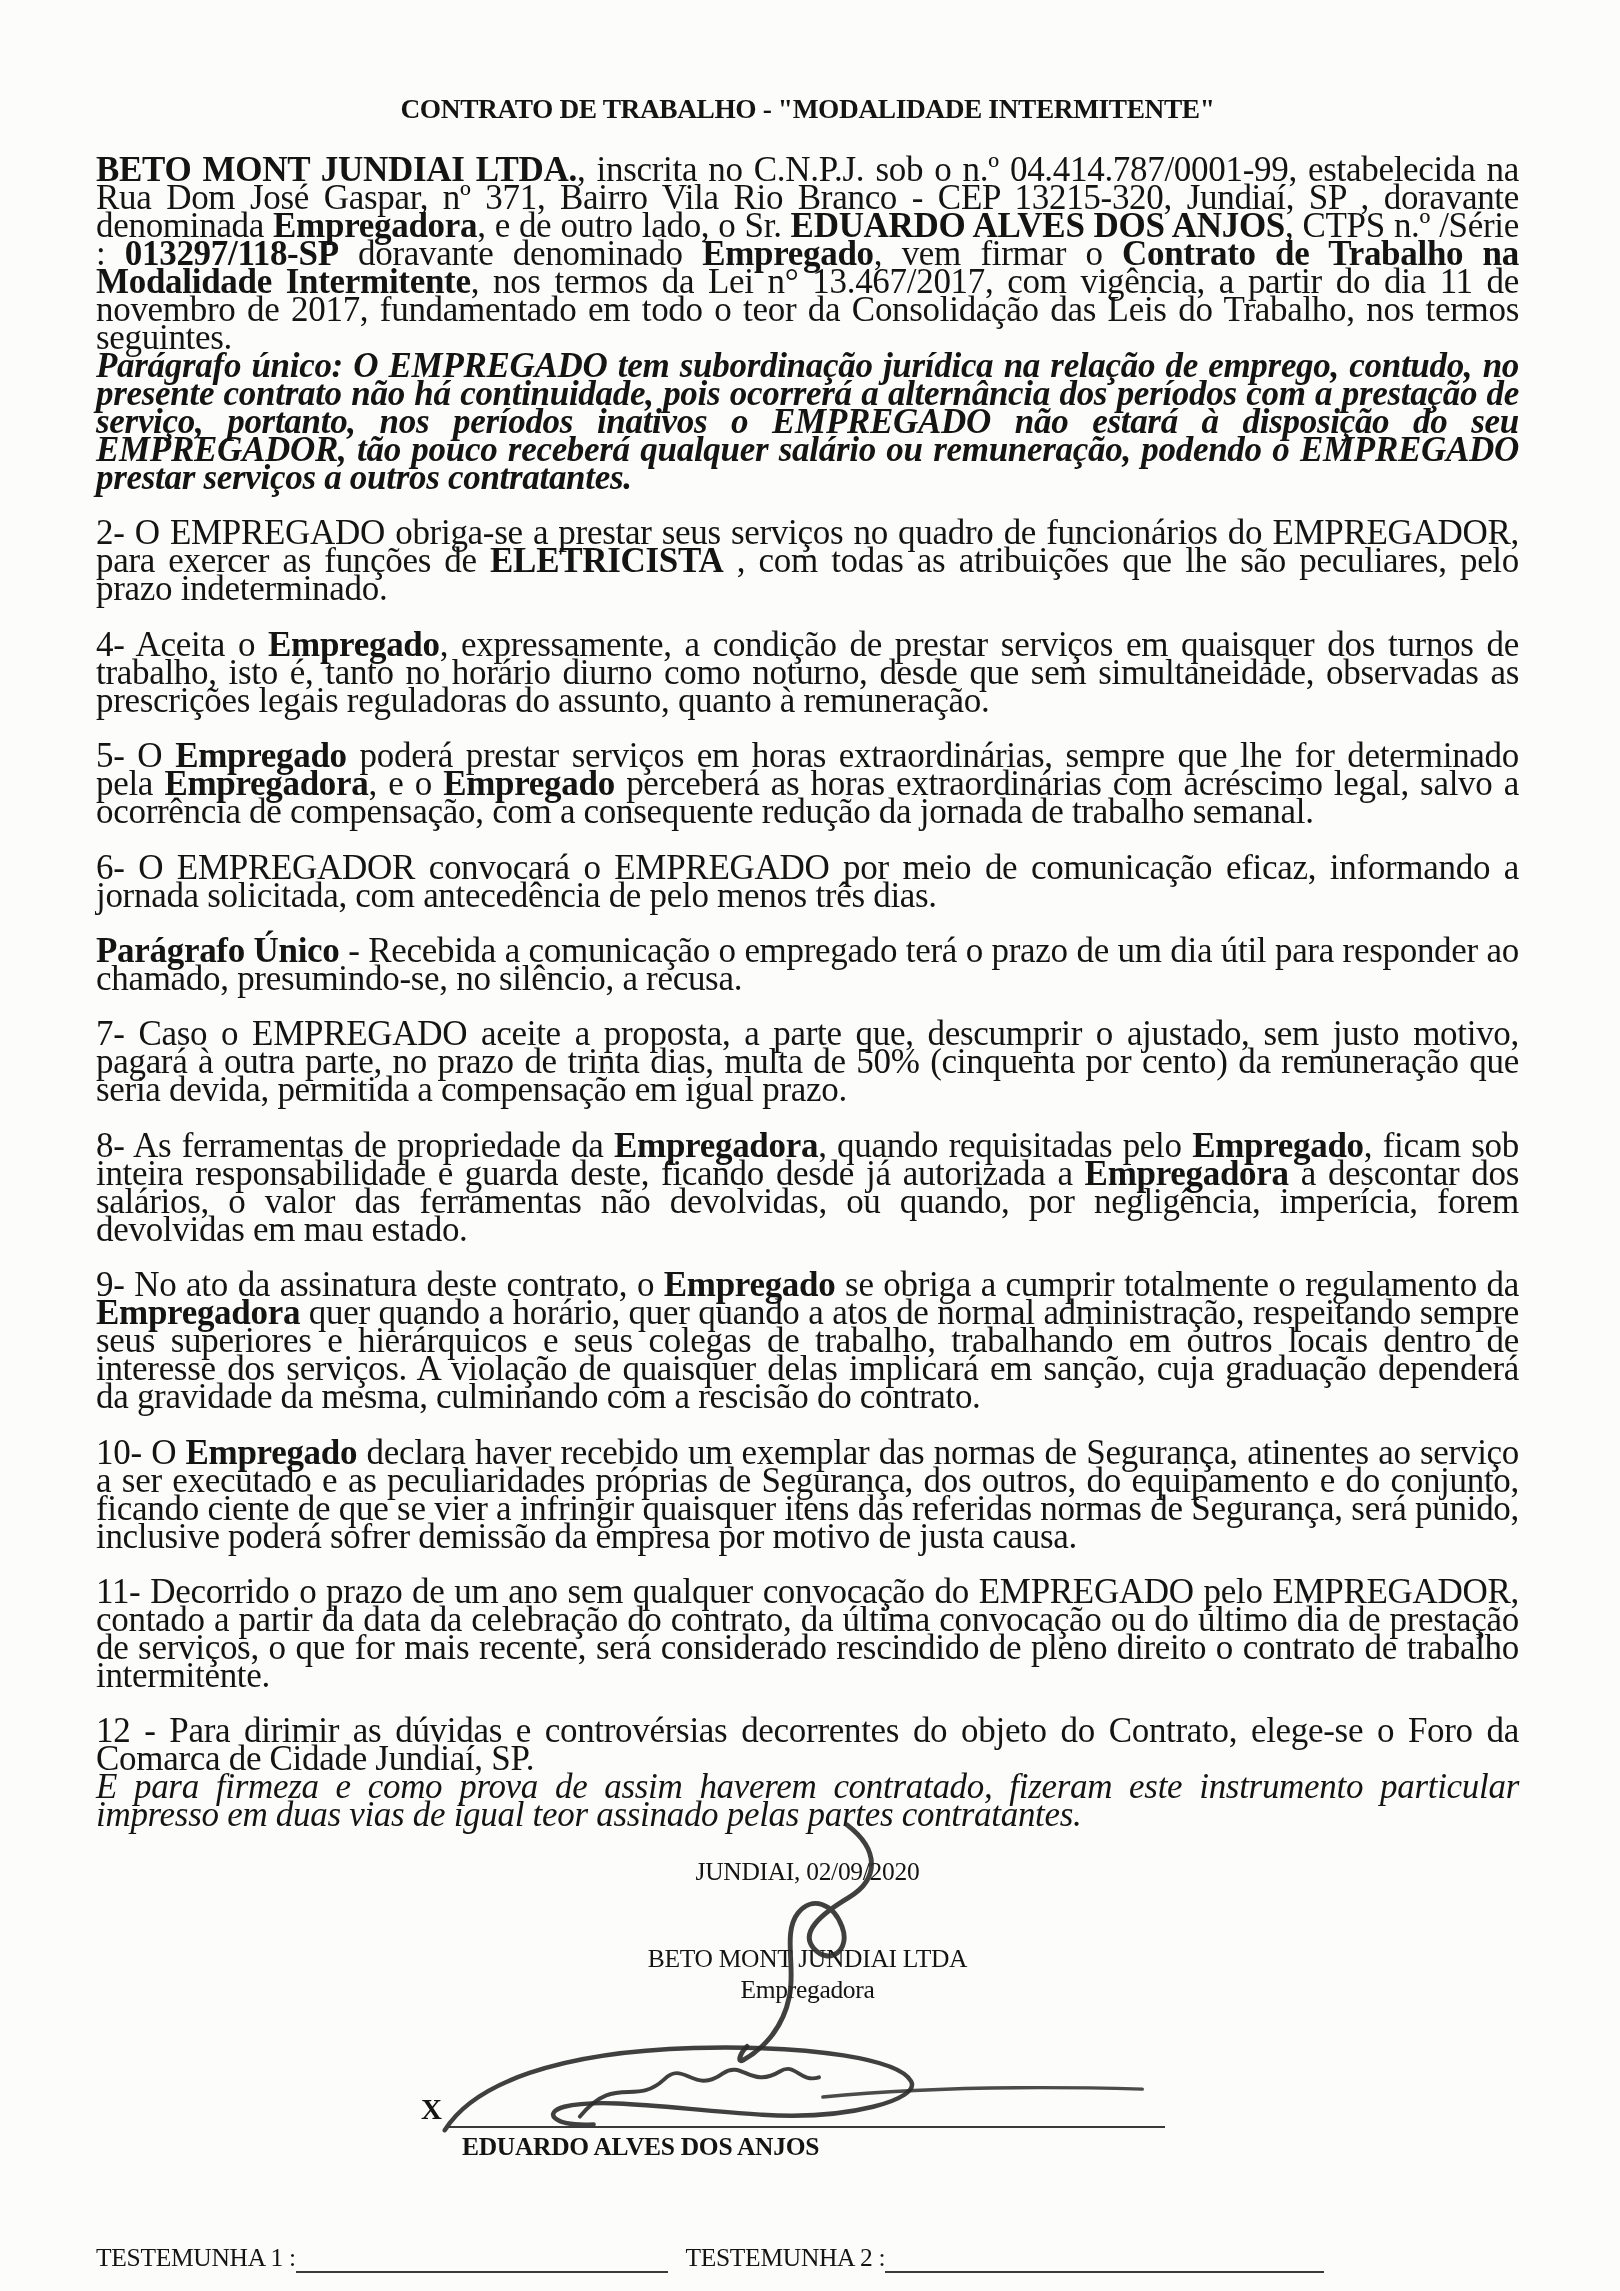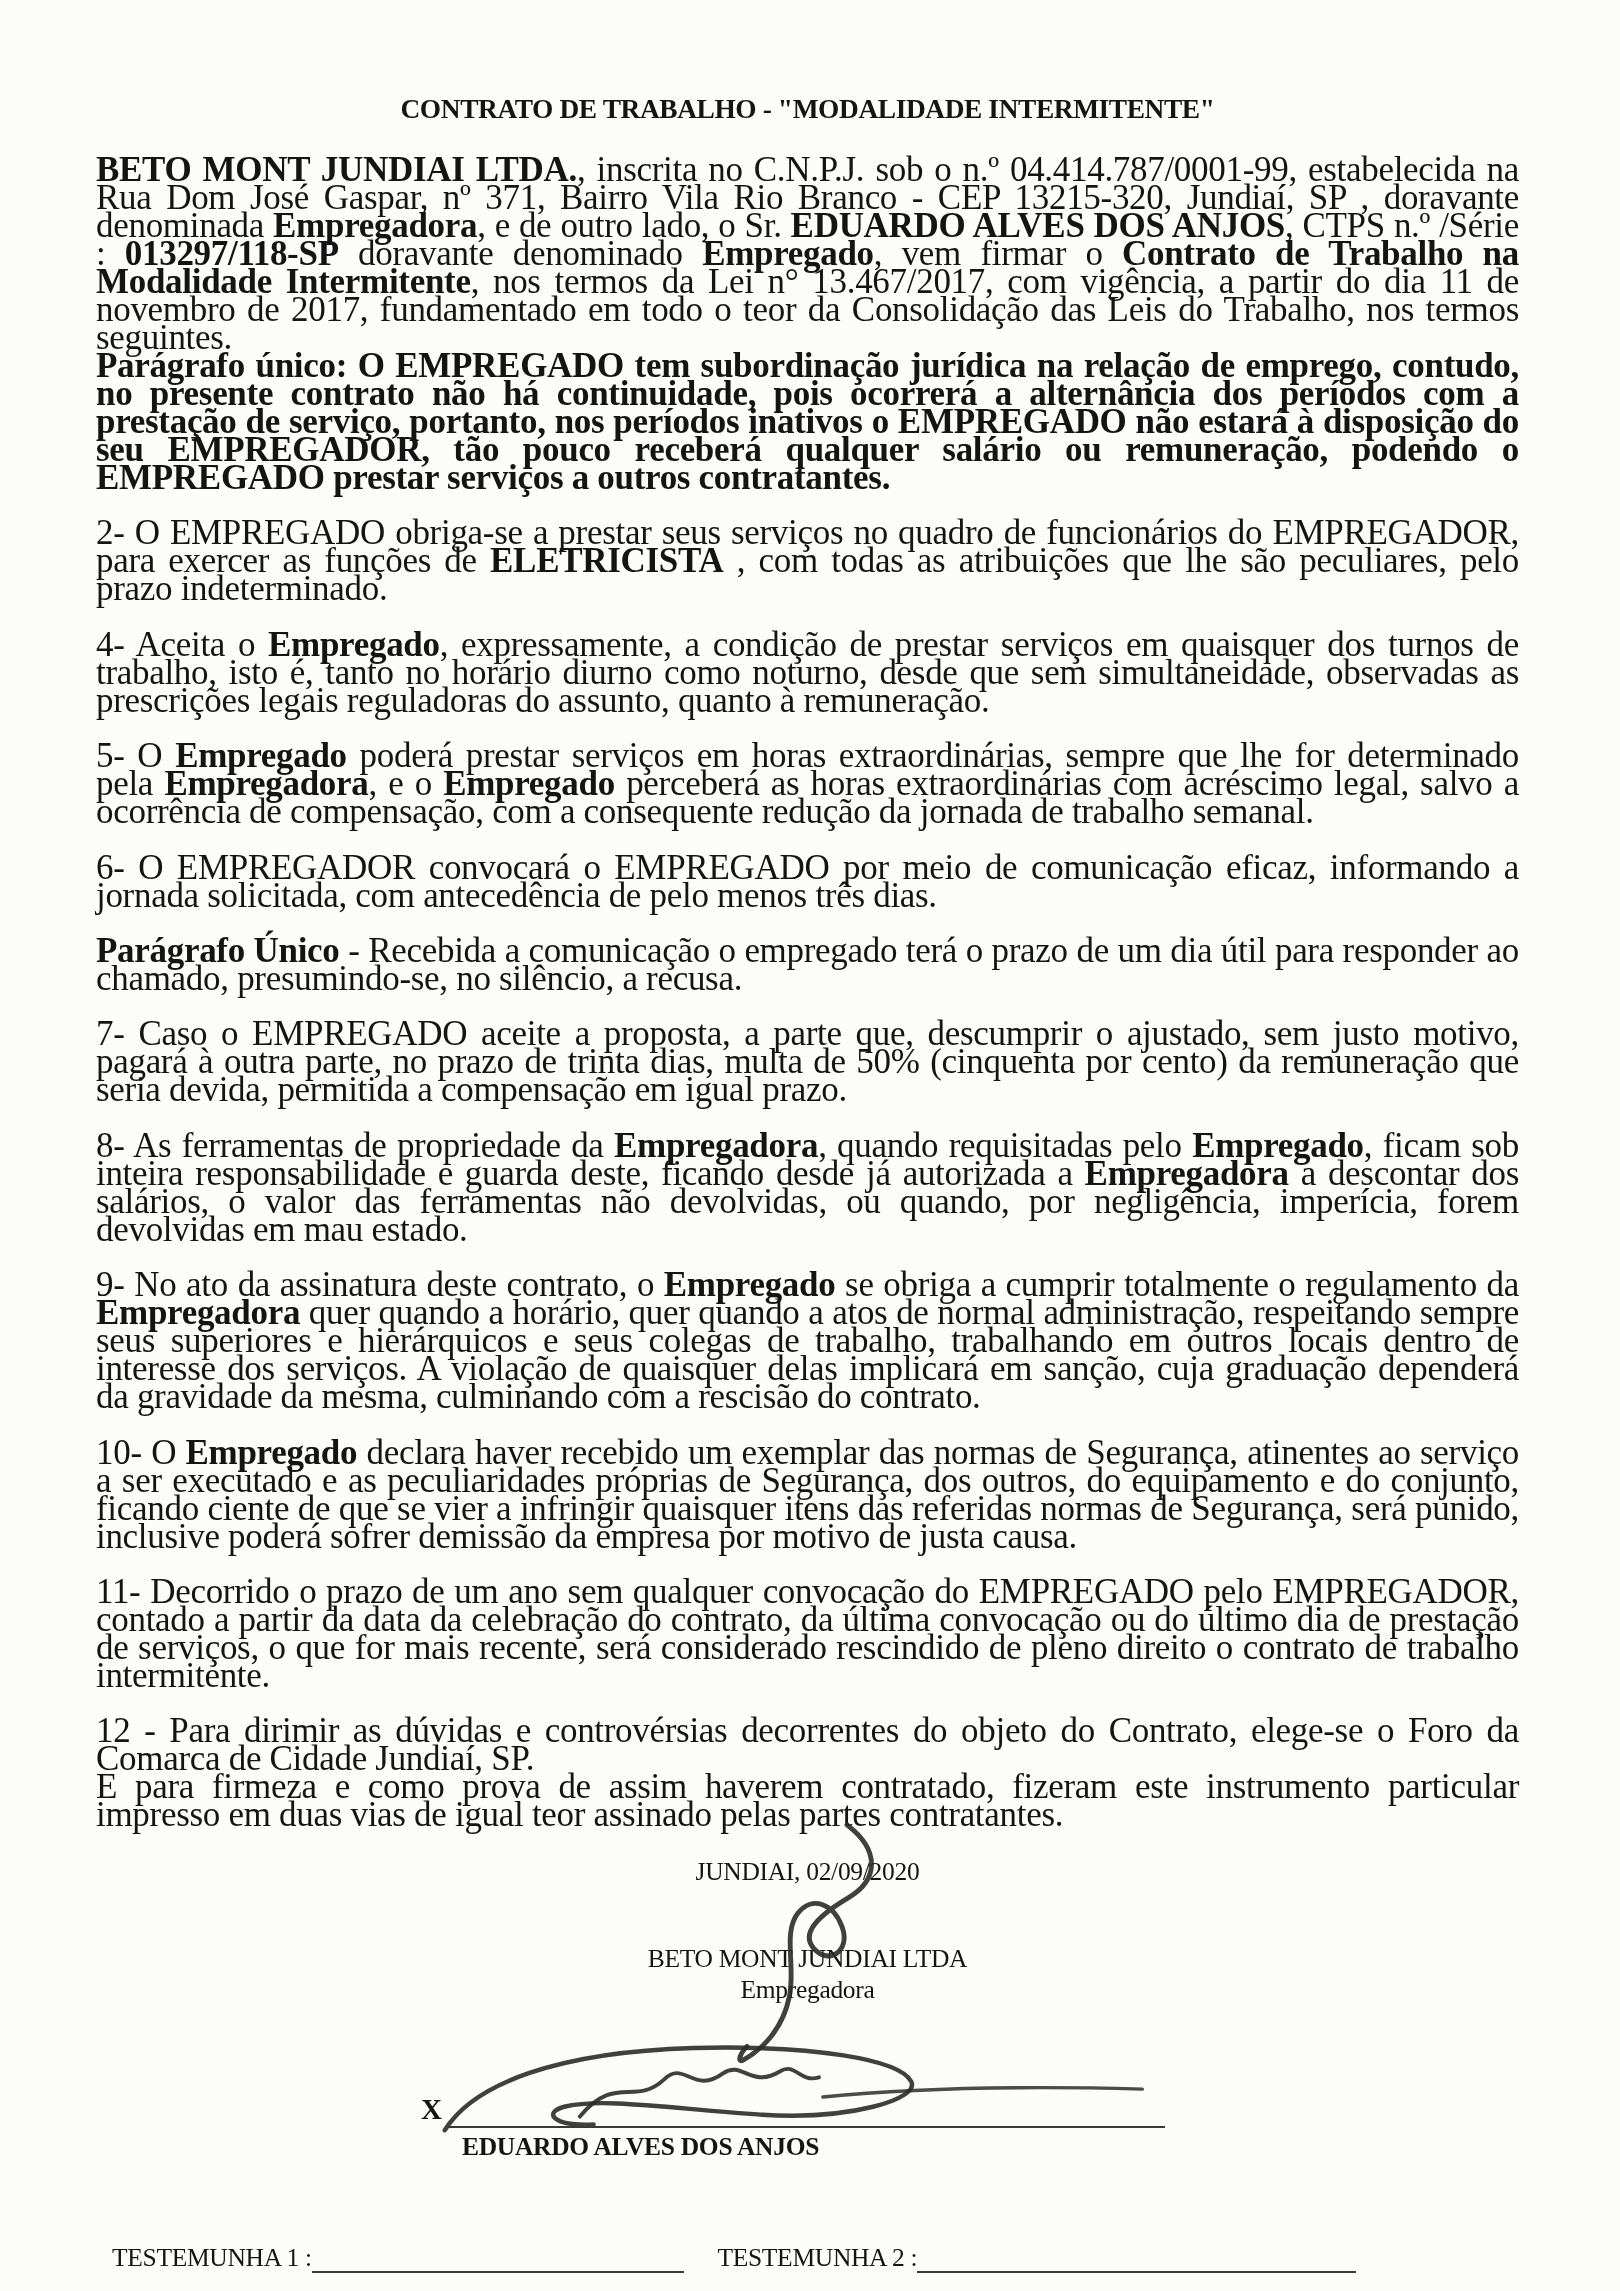--- a/index.html
+++ b/index.html
@@ -25,21 +25,21 @@
     letter-spacing: -0.4px;
     margin: 0 0 31px 0;
   }
   .para {
     font-size: 35px;
     line-height: 28px;
     letter-spacing: -0.3px;
     text-align: justify;
     margin: 0 0 27.4px 0;
   }
-  .para.tight { margin-top: -27.4px; }
+  .para.tight { margin-top: -27.4px; font-style: italic; }
   .para b { font-weight: bold; }
 
   
   .closing { position: relative; }
   .date-line {
     text-align: center;
     font-size: 25.5px;
     letter-spacing: -0.3px;
     margin: 2px 0 0 0;
   }
@@ -100,21 +100,21 @@
     font-size: 25.5px;
     letter-spacing: -0.3px;
   }
   .witness-row {
     display: flex;
     align-items: flex-end;
     margin-top: 84px;
     font-size: 25.5px;
     letter-spacing: -0.3px;
   }
-  .witness-label { white-space: nowrap; margin-left: 16px; }
+  .witness-label { white-space: nowrap; }
   .witness-line {
     display: inline-block;
     border-bottom: 2px solid #3a3a3a;
     height: 29px;
   }
   .witness-line.one { width: 372px; }
   .witness-line.two { width: 439px; margin-right: 0; }
   .witness-gap { width: 17.6px; }
 </style>
 </head>

